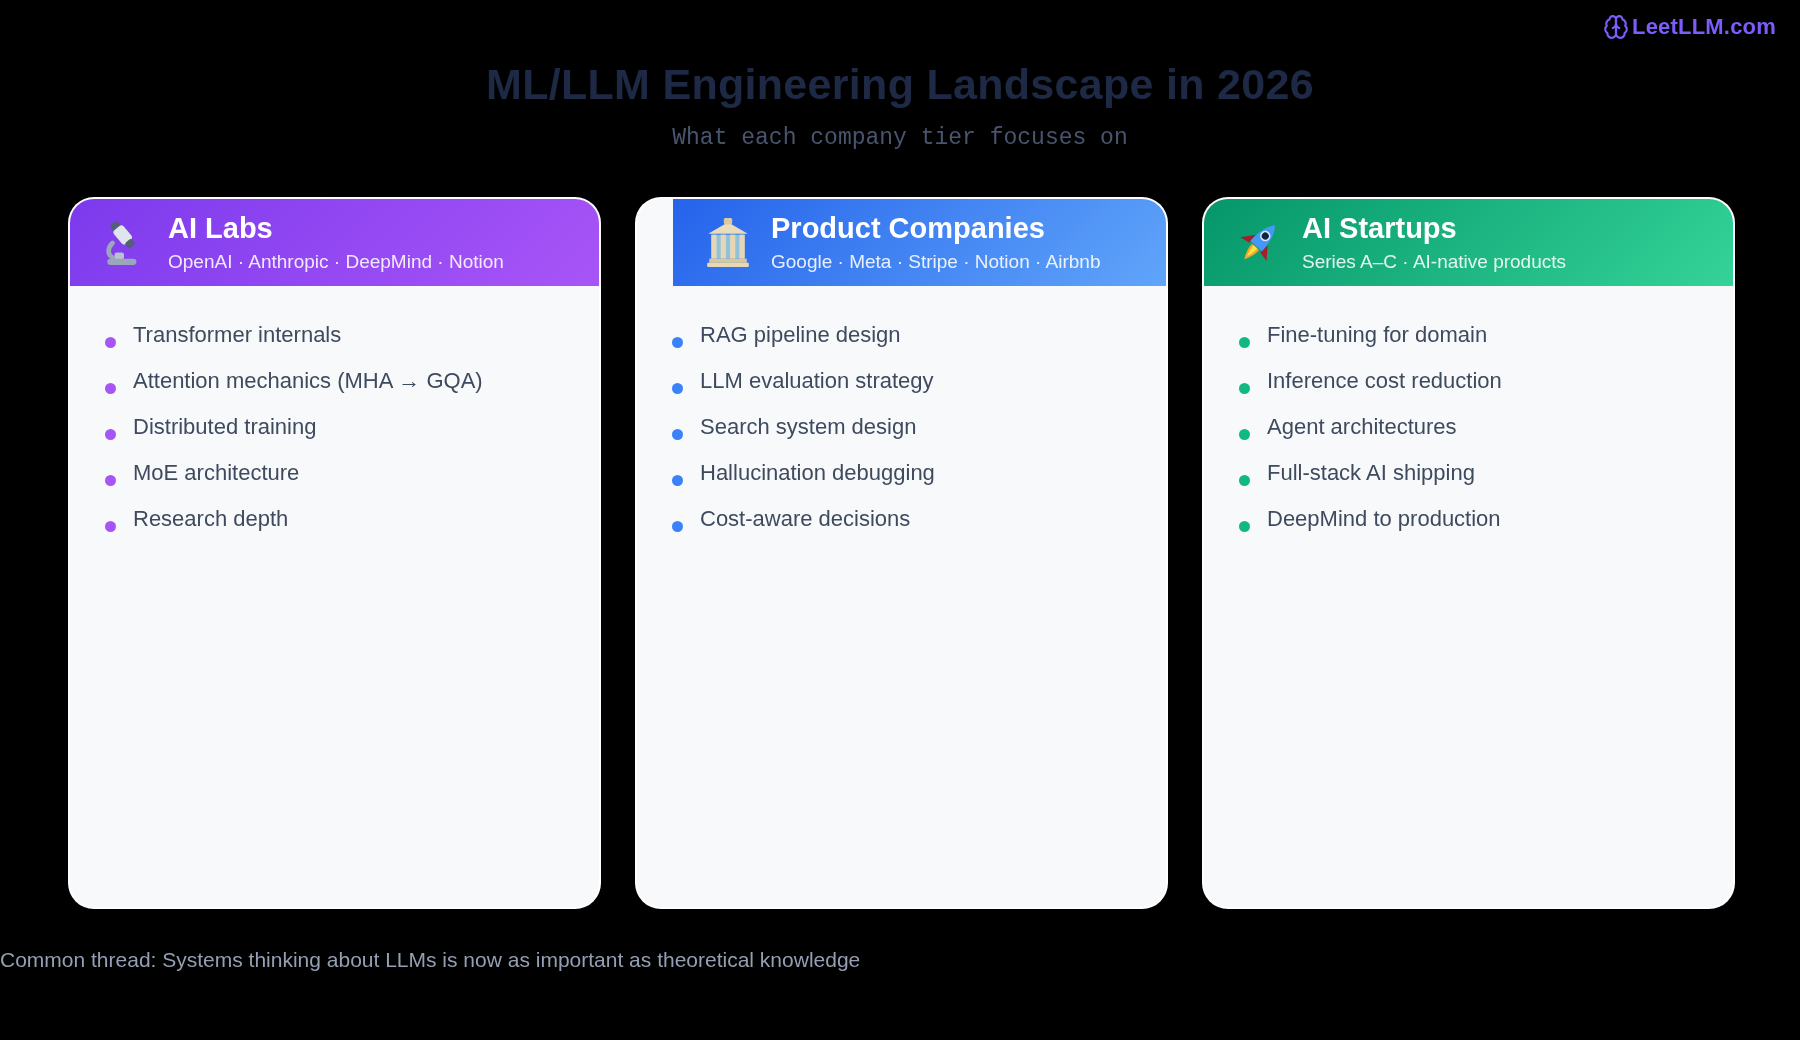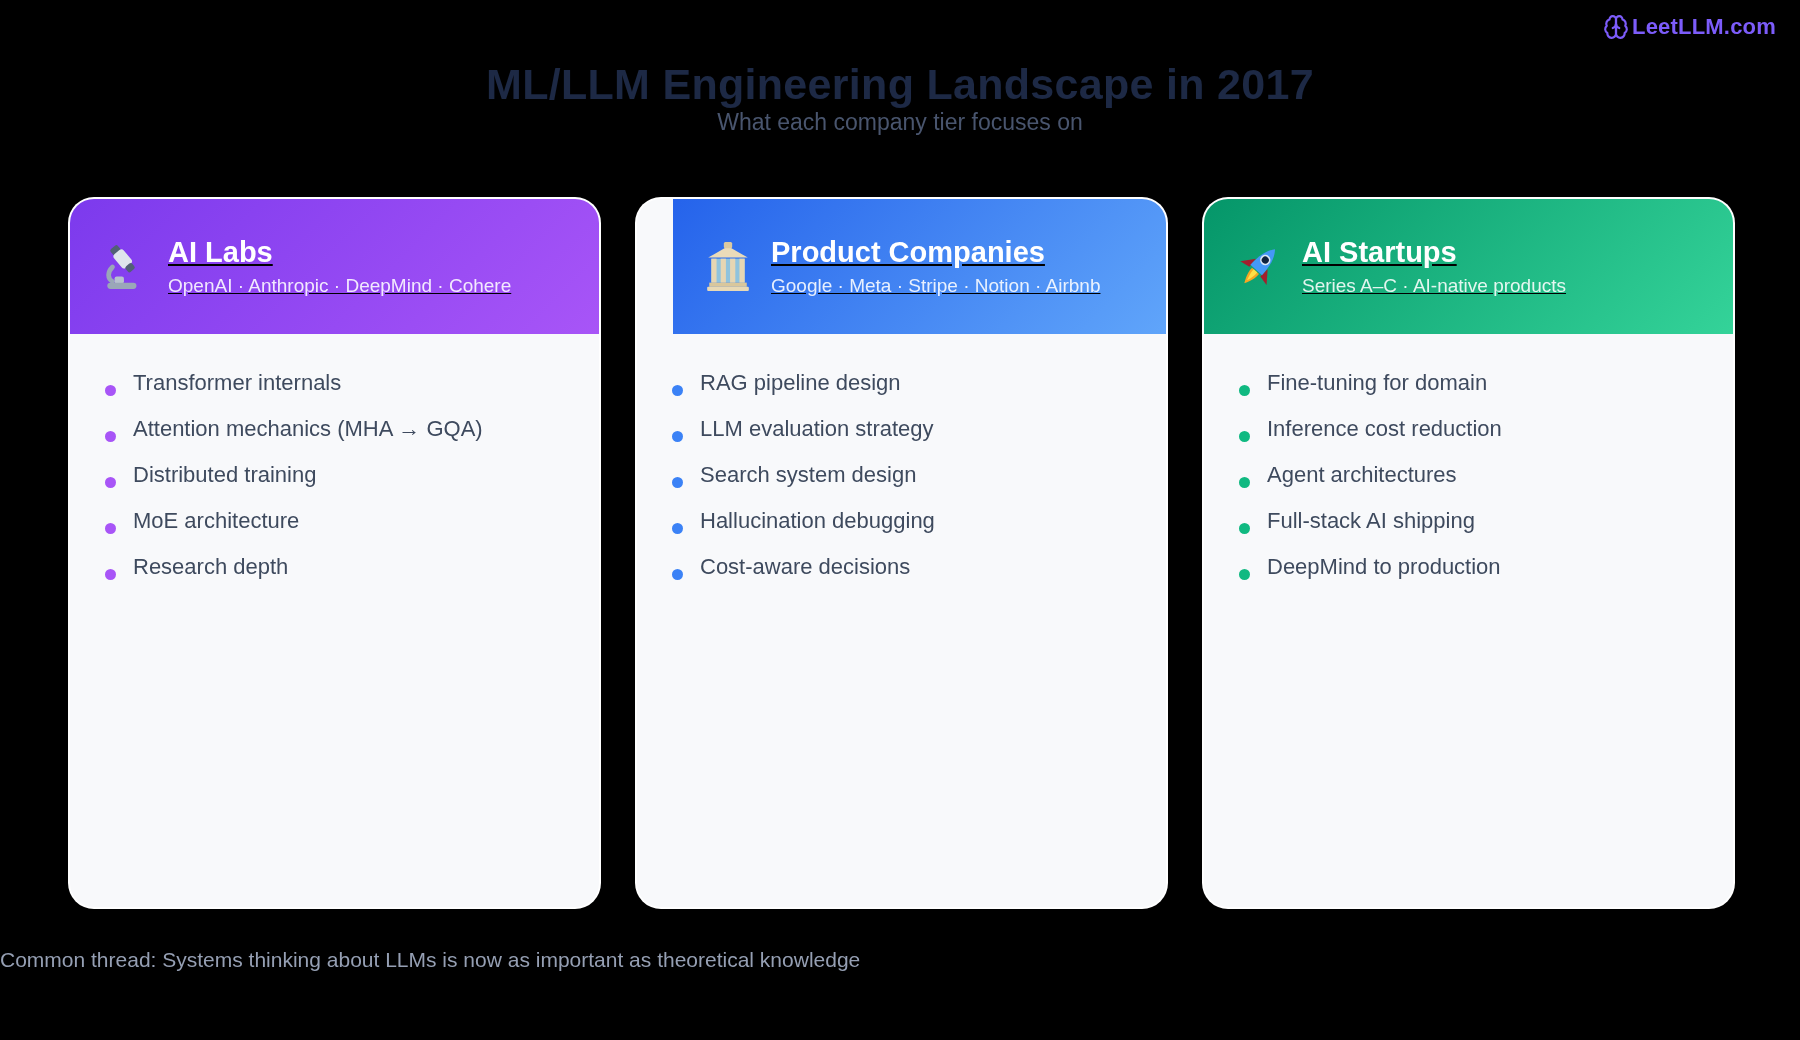--- a/index.html
+++ b/index.html
@@ -37,24 +37,25 @@
     text-align: center;
   }
   .page-title {
     margin: 0;
     font-size: 43px;
     font-weight: 800;
     color: #1d2945;
     letter-spacing: 0.3px;
   }
   .page-subtitle {
-    margin: 0 0 0 0;
+    margin: 16px 0 0 0;
     font-size: 23px;
     font-weight: 400;
     color: #49556e;
+    font-family: Liberation Mono, monospace;
   }
 
   
   .cards-row {
     position: absolute;
     left: 68px;
     right: 65px;
     top: 197px;
     display: flex;
     gap: 34px;
@@ -62,27 +63,26 @@
   .card {
     flex: 1;
     height: 712px;
     background: #f8f9fb;
     border: 2px solid rgba(255, 255, 255, 0.88);
     border-radius: 26px;
     overflow: hidden;
     box-sizing: border-box;
   }
   .card-header {
-    height: 135px;
+    height: 87px;
     display: flex;
     align-items: center;
     gap: 18px;
     padding: 0 26px 0 30px;
     box-sizing: border-box;
-    text-decoration: underline;
   }
   .card-icon { width: 50px; height: 50px; flex: 0 0 auto; }
   .card-icon svg { width: 50px; height: 50px; display: block; }
   .card-head-text { display: flex; flex-direction: column; }
   .card-title {
     margin: 0;
     font-size: 29px;
     font-weight: 700;
     color: #ffffff;
     line-height: 1.15;
@@ -133,21 +133,21 @@
     <svg width="26" height="26" viewBox="0 0 24 24" fill="none" stroke="#7c5cfa" stroke-width="2" stroke-linecap="round" stroke-linejoin="round">
       <path d="M12 5a3 3 0 1 0-5.997.125 4 4 0 0 0-2.526 5.77 4 4 0 0 0 .556 6.588A4 4 0 1 0 12 18Z"></path>
       <path d="M12 5a3 3 0 1 1 5.997.125 4 4 0 0 1 2.526 5.77 4 4 0 0 1-.556 6.588A4 4 0 1 1 12 18Z"></path>
       <path d="M15 13a4.5 4.5 0 0 1-3-4 4.5 4.5 0 0 1-3 4"></path>
     </svg>
   </span>
   <span class="brand-label" style="color: rgb(124, 92, 250);">LeetLLM.com</span>
 </a>
 
 <div class="title-block">
-  <h1 class="page-title">ML/LLM Engineering Landscape in 2017</h1>
+  <h1 class="page-title">ML/LLM Engineering Landscape in 2026</h1>
   <p class="page-subtitle">What each company tier focuses on</p>
 </div>
 
 <div class="cards-row">
 
   <section class="card">
     <header class="card-header" style="background: linear-gradient(135deg, rgb(124, 58, 237), rgb(168, 85, 247));">
       <span class="card-icon">
         <svg viewBox="0 0 48 48">
           <g transform="rotate(-40 22 18)">
@@ -155,21 +155,21 @@
             <rect x="17" y="8" width="12" height="17" rx="3" fill="#dfe5ec"></rect>
             <rect x="19" y="24" width="8" height="7" rx="2" fill="#526075"></rect>
           </g>
           <path d="M12 24 C7 29 7 35 12 38" stroke="#9aa7b8" stroke-width="4.5" fill="none" stroke-linecap="round"></path>
           <rect x="14" y="33" width="9" height="7" rx="2" fill="#b7c1cf"></rect>
           <rect x="7" y="39" width="28" height="6" rx="3" fill="#9aa7b8"></rect>
         </svg>
       </span>
       <div class="card-head-text">
         <h2 class="card-title">AI Labs</h2>
-        <p class="card-subtitle">OpenAI · Anthropic · DeepMind · Cohere</p>
+        <p class="card-subtitle">OpenAI · Anthropic · DeepMind · Notion</p>
       </div>
     </header>
     <ul class="card-list">
       <li>
           <span class="dot" style="background: rgb(168, 85, 247);"></span>
           <span>Transformer internals</span>
         </li>
       <li>
           <span class="dot" style="background: rgb(168, 85, 247);"></span>
           <span>Attention mechanics (MHA → GQA)</span>

